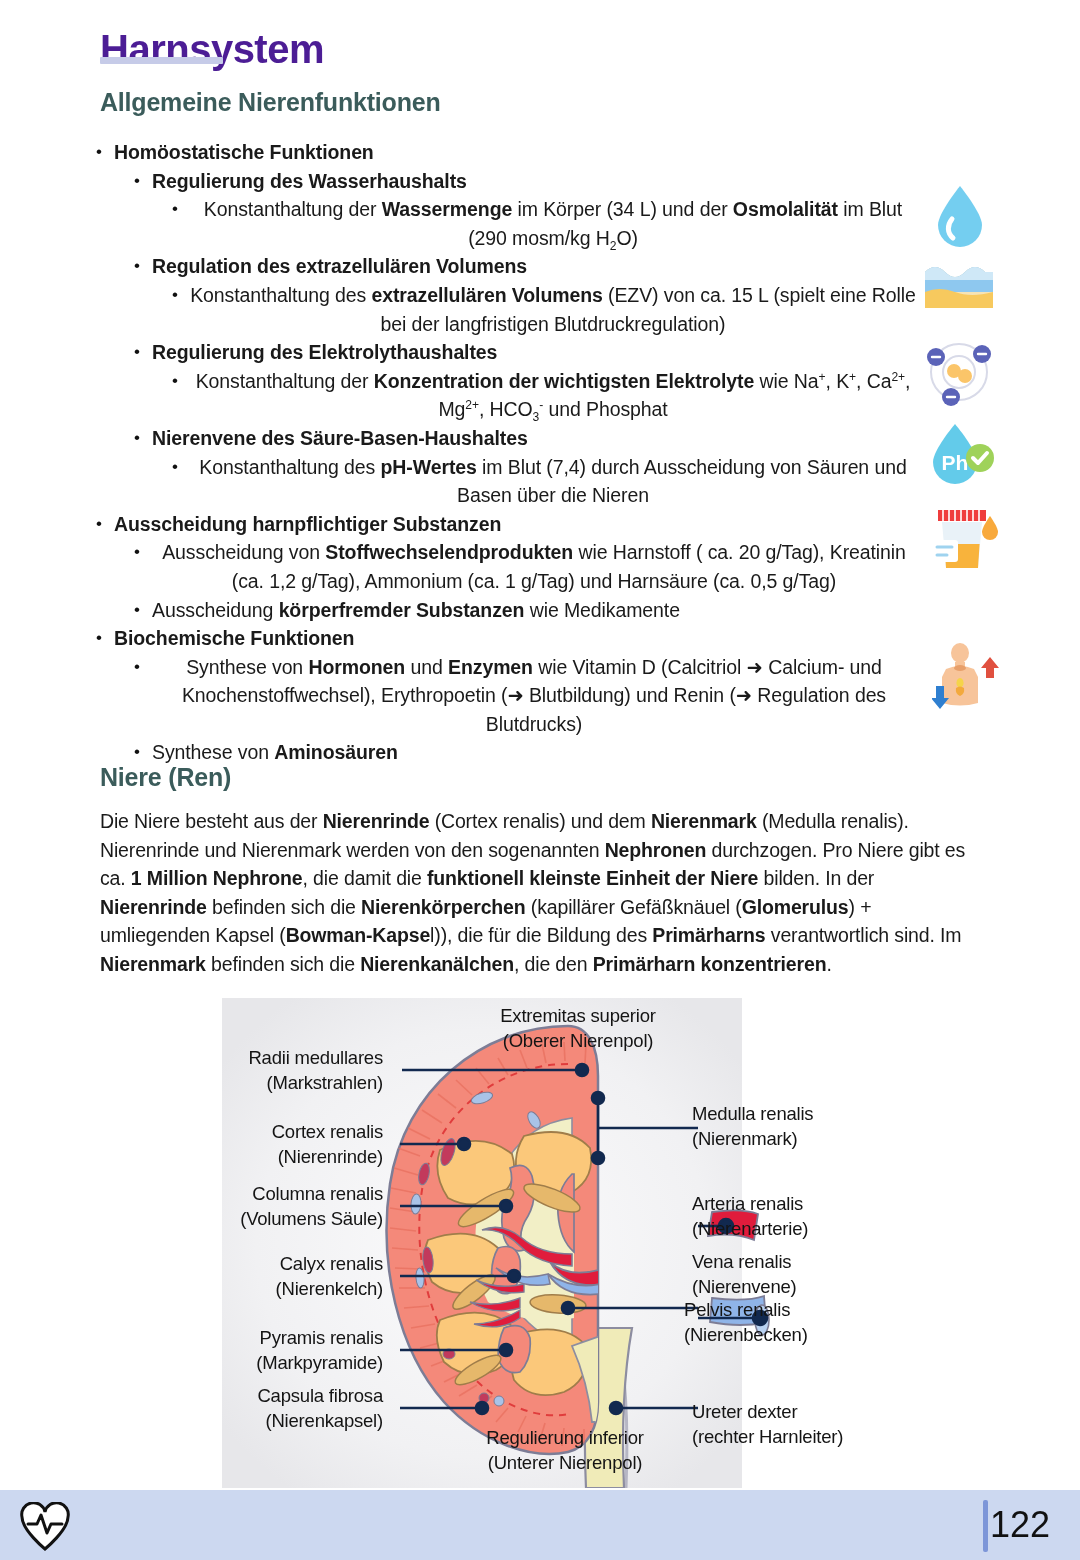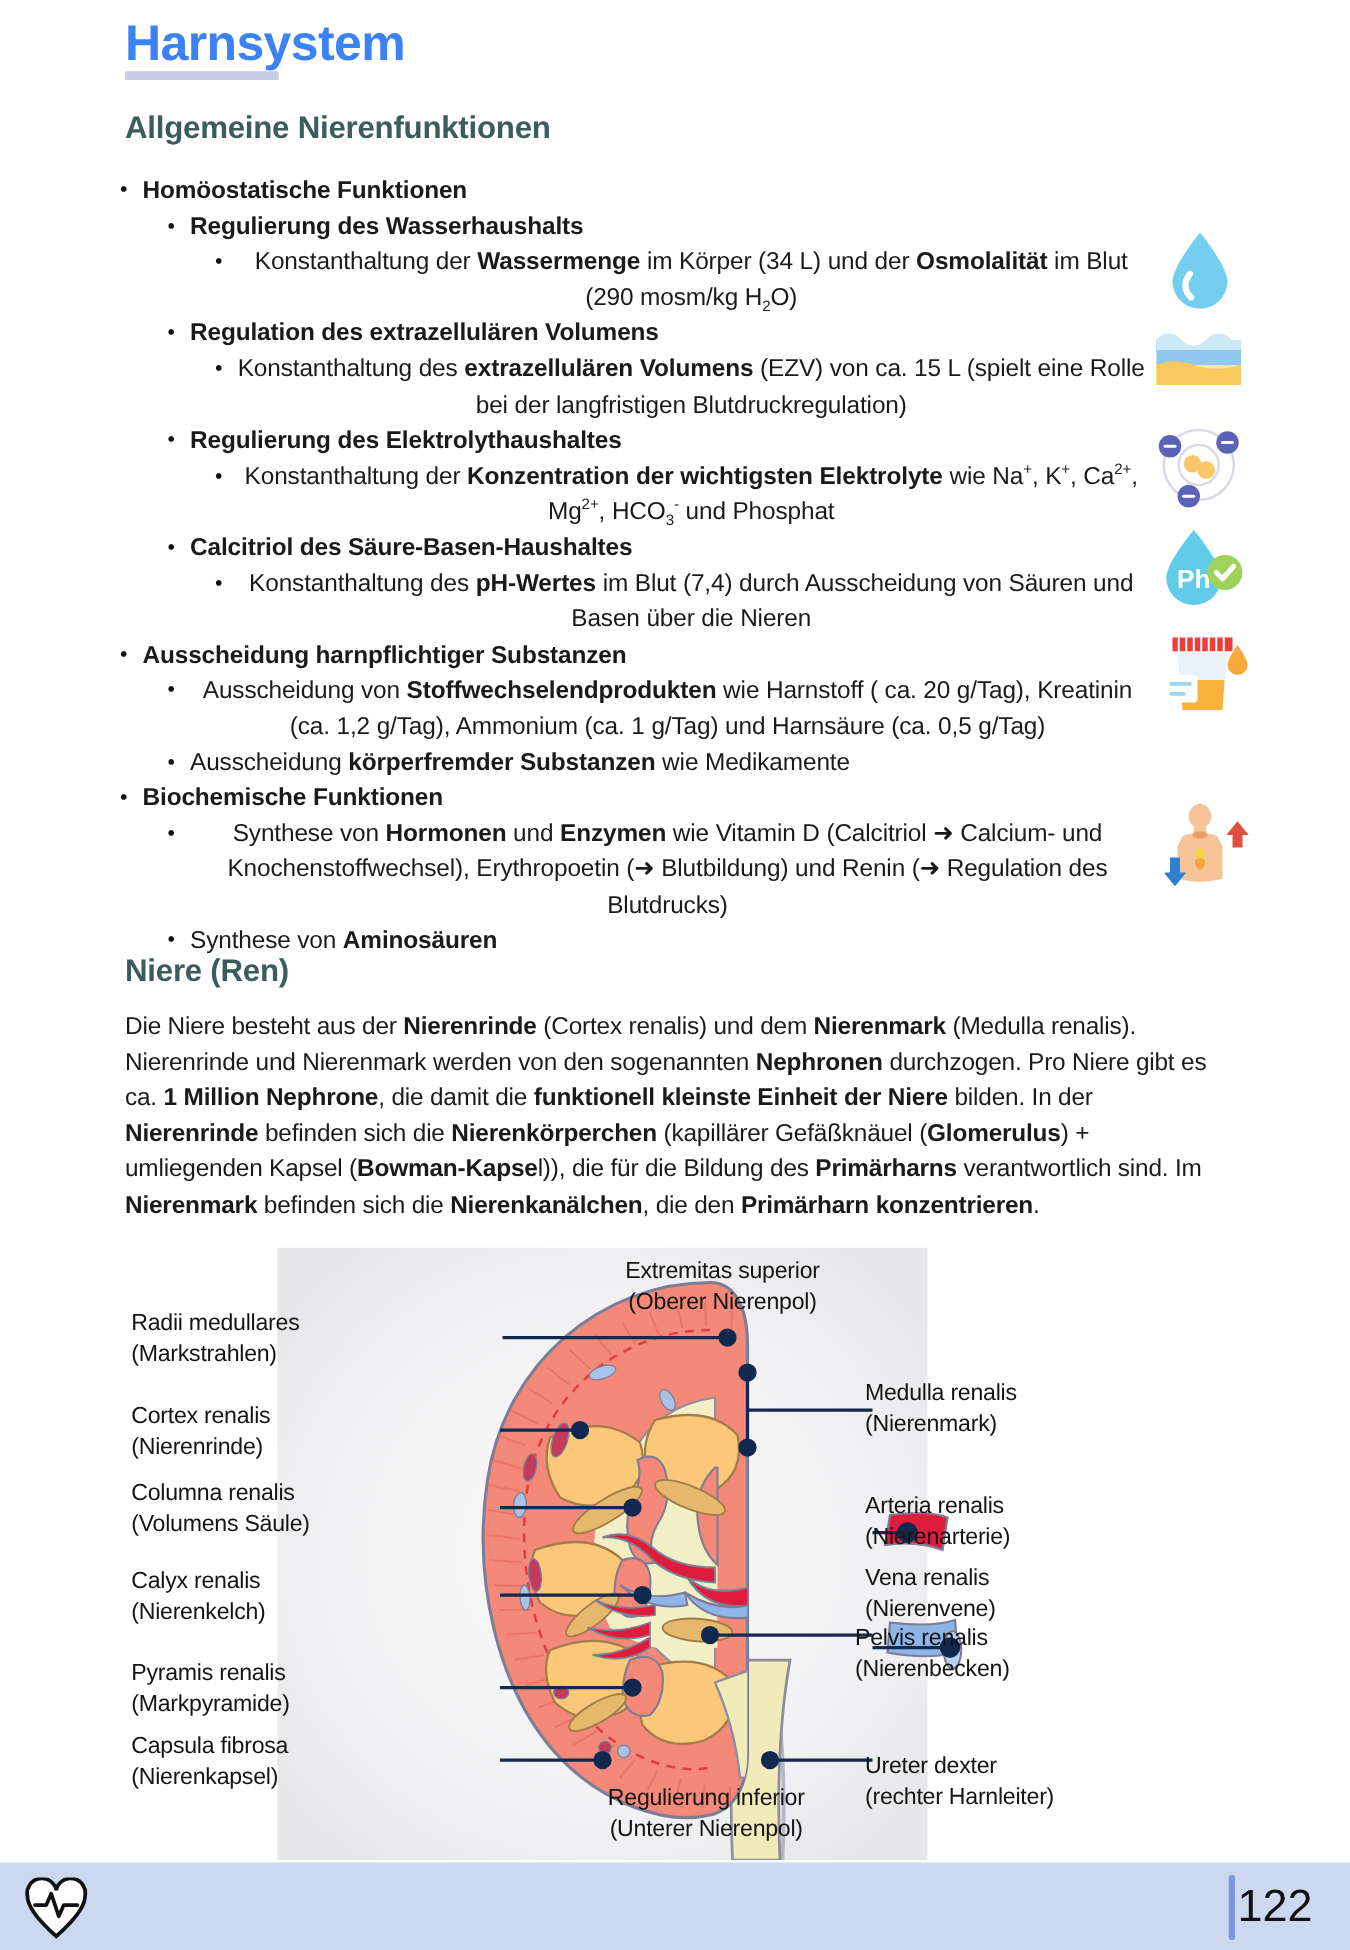--- a/index.html
+++ b/index.html
@@ -9,21 +9,21 @@
     font-family: "Liberation Sans", sans-serif;
     color: #1a1a1a;
     overflow: hidden;
   }
   .page { position: relative; width: 1080px; height: 1560px; background:#fff; }
 
   
   .title-wrap { position: absolute; left: 100px; top: 12px; }
   .title {
     font-size: 40px; font-weight: 700; letter-spacing: -0.5px;
-    color: #3b82f6; line-height: 1.15; position: relative; display:inline-block;
+    color: #4c1d95; line-height: 1.15; position: relative; display:inline-block;margin-top:14px;
   }
   .title-underline {
     position: absolute; left: 100px; top: 57px;
     width: 123px; height: 7px; background: #c6cbe8; border-radius: 1px;
   }
 
   
   .h2 {
     position: absolute; left: 100px;
     font-size: 25px; font-weight: 700; color: #3b5c5b; letter-spacing: -0.2px;
@@ -66,21 +66,21 @@
 
   
   .diagram {
     position: absolute; left: 0px; top: 998px; width: 1080px; height: 492px; padding-left: 12px;
   }
   .dg-label {
     position: absolute; font-size: 18.5px; line-height: 24.5px;
     color: #141414; letter-spacing: -0.2px; white-space: nowrap;
   }
   .dg-label.right { text-align: left; }
-  .dg-label.left  { text-align: left; }
+  .dg-label.left  { text-align: right; }
   .dg-label.center{ text-align: center; }
 
   
   .footer {
     position: absolute; left: 0; bottom: 0; width: 1080px; height: 72px;
     background: #ccd8f0; border-top: 2px solid #ffffff;
     display: flex; align-items: center;
   }
   .footer-icon { position: absolute; left: 18px; top: 12px; }
   .page-num {
@@ -136,21 +136,21 @@
       <span class="txt">Regulierung des Elektrolythaushaltes</span>
     </div>
 
     <div class="li lvl3">
       <span class="bul">•</span>
       <span class="txt"><span>Konstanthaltung der </span><b>Konzentration der wichtigsten Elektrolyte</b><span> wie Na</span><sup>+</sup><span>, K</span><sup>+</sup><span>, Ca</span><sup>2+</sup><span>, Mg</span><sup>2+</sup><span>, HCO</span><sub>3</sub><sup>-</sup><span> und Phosphat</span></span>
     </div>
 
     <div class="li lvl2">
       <span class="bul">•</span>
-      <span class="txt">Calcitriol des Säure-Basen-Haushaltes</span>
+      <span class="txt">Nierenvene des Säure-Basen-Haushaltes</span>
     </div>
 
     <div class="li lvl3">
       <span class="bul">•</span>
       <span class="txt"><span>Konstanthaltung des </span><b>pH-Wertes</b><span> im Blut (7,4) durch Ausscheidung von Säuren und Basen über die Nieren</span></span>
     </div>
 
     <div class="li lvl1">
       <span class="bul">•</span>
       <span class="txt">Ausscheidung harnpflichtiger Substanzen</span>

